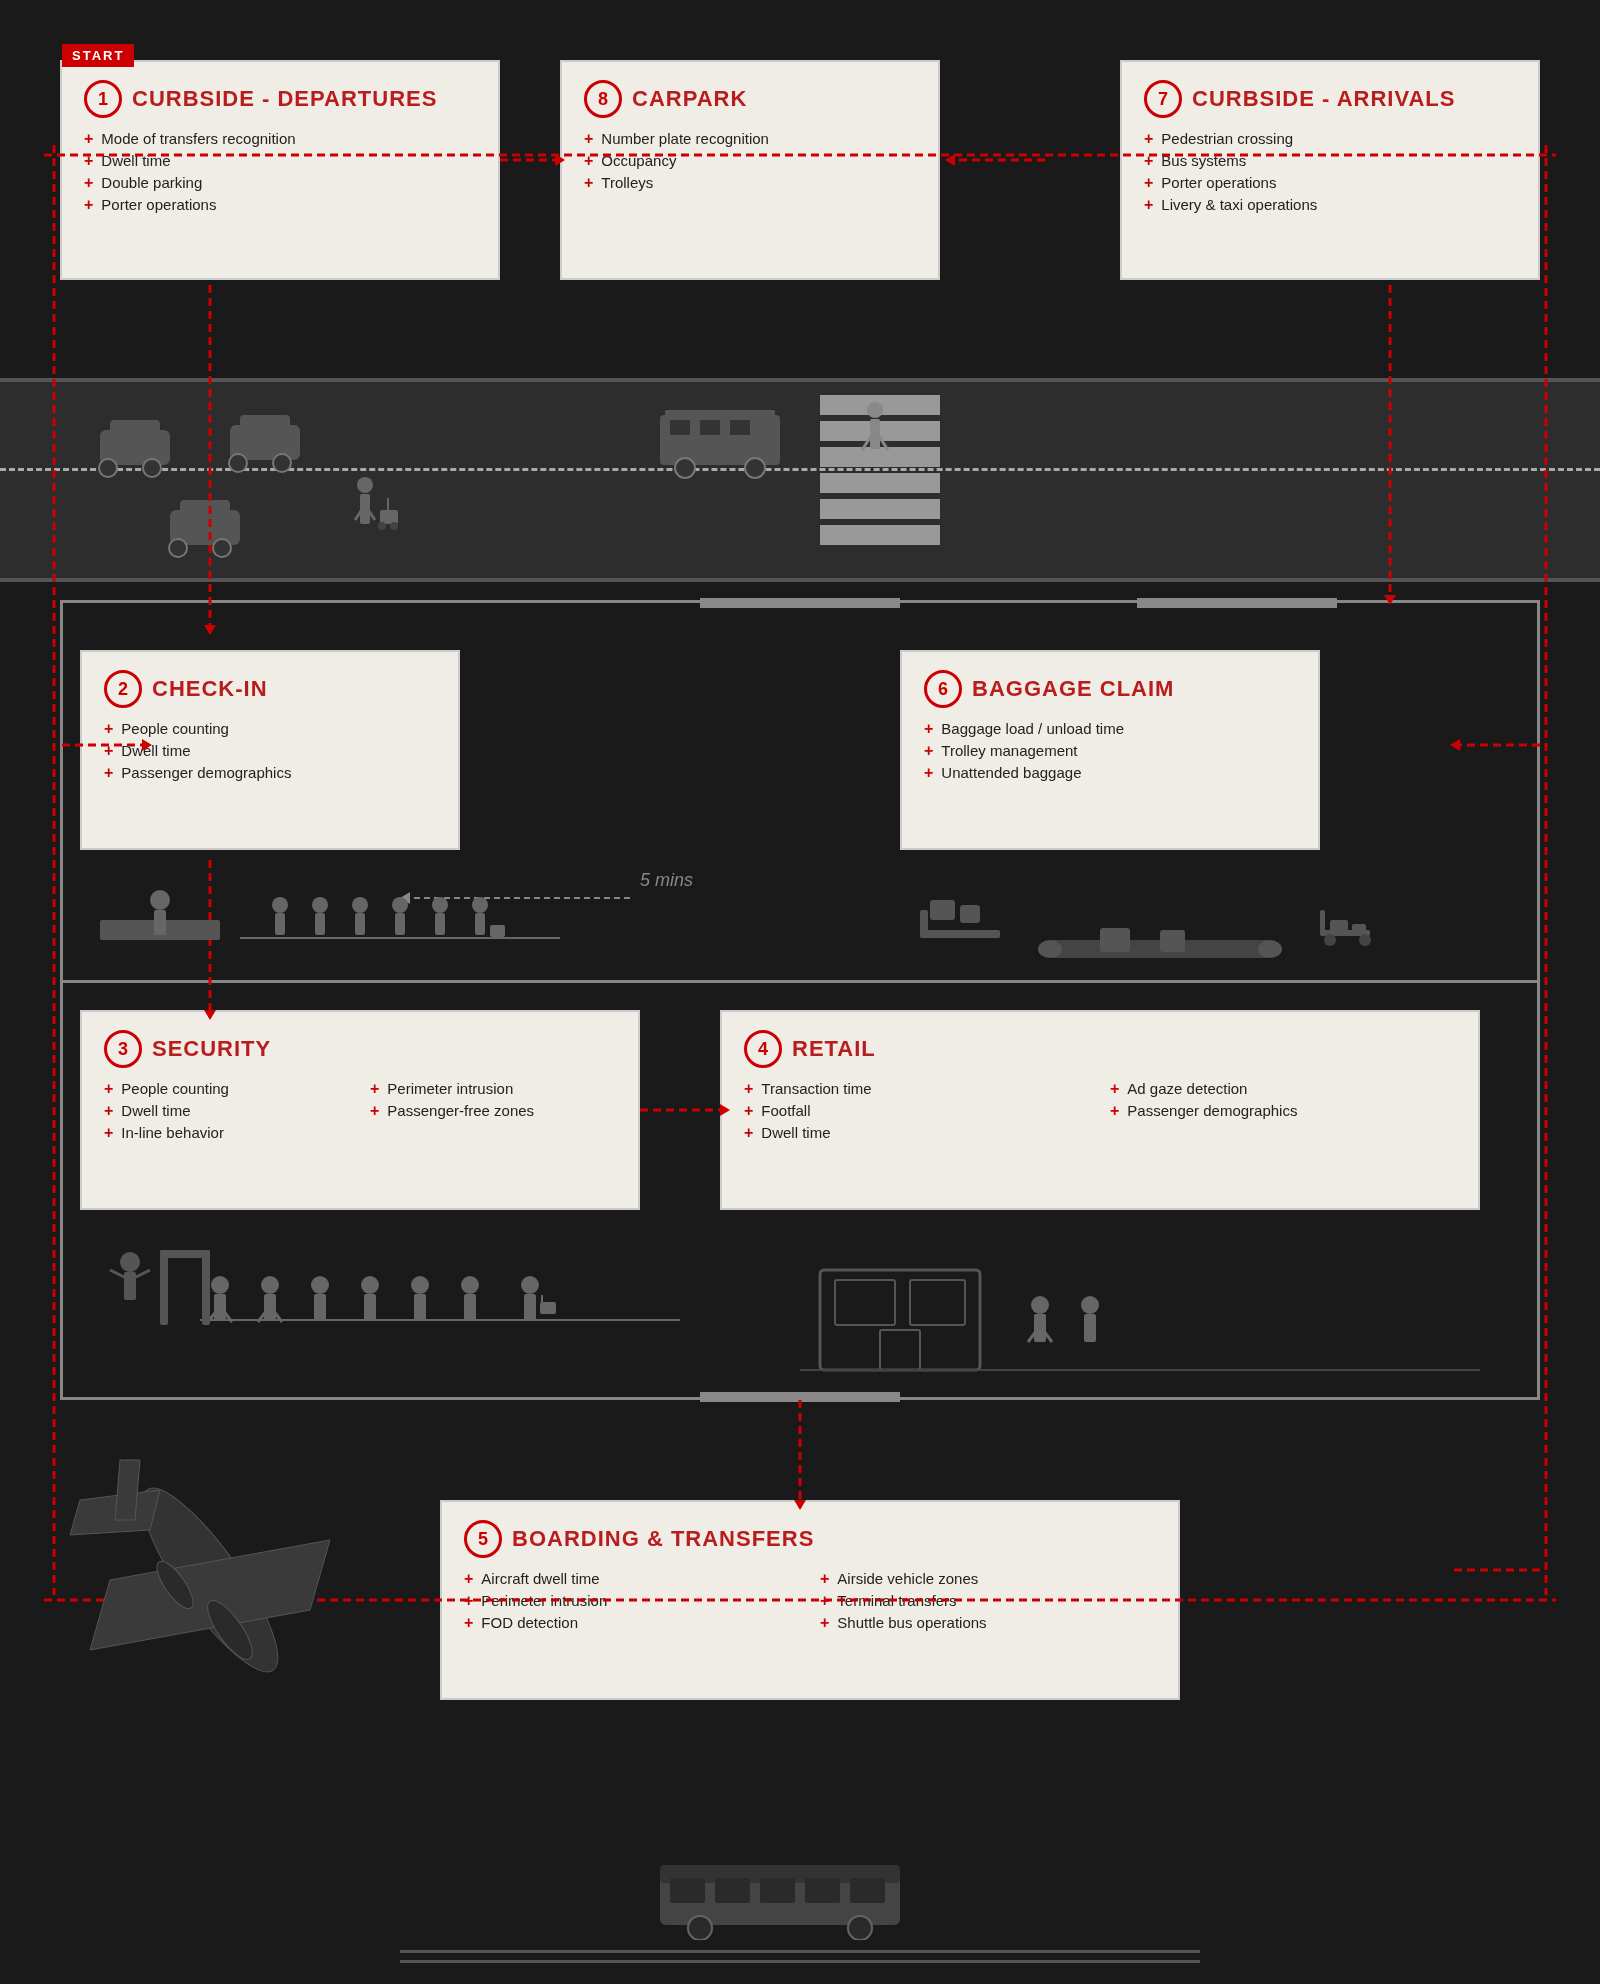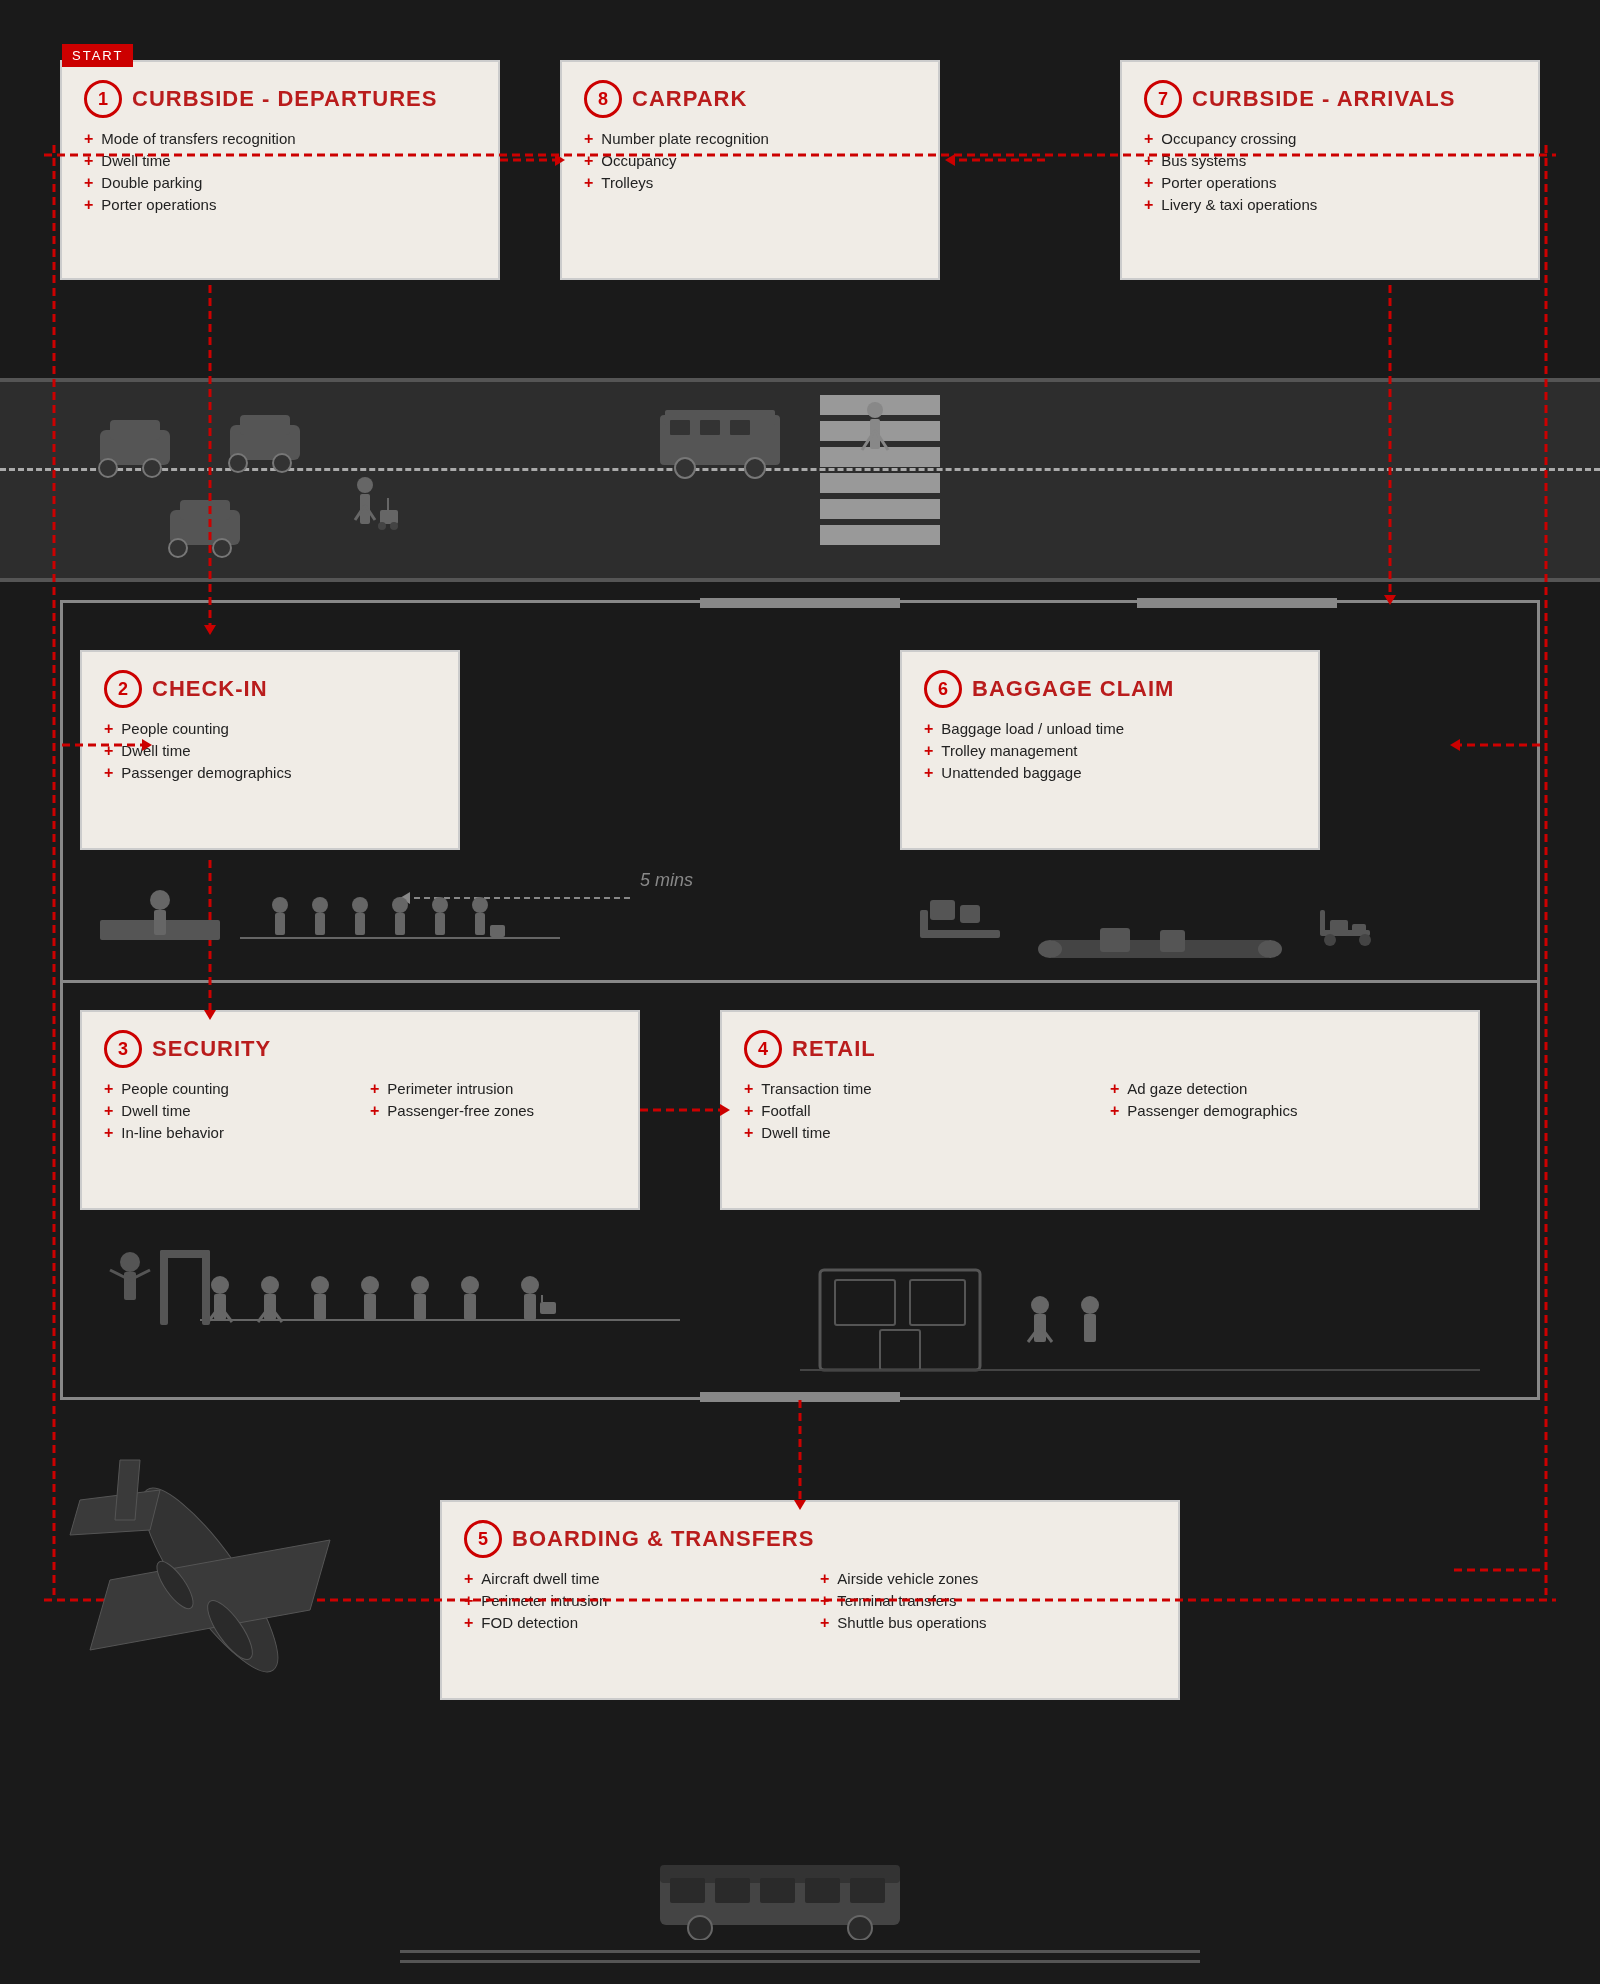--- a/index.html
+++ b/index.html
@@ -87,21 +87,21 @@
     .card-col {
       flex: 1;
     }
 
     
     .start-badge {
       position: absolute;
       background: #cc0000;
       color: white;
       font-size: 13px;
-      font-weight: normal;
+      font-weight: bold;
       padding: 4px 10px;
       letter-spacing: 2px;
     }
   </style>
 </head>
 <body>
 
 <div class="main-container">
 
   <div style="position:absolute; top:380px; left:0; right:0; height:200px; background:#2d2d2d;"></div>
@@ -233,21 +233,21 @@
   </div>
 
   <div class="info-card" style="top:60px; right:60px; width:420px; min-height:220px;">
     <div class="card-title-row">
       <div class="card-number">7</div>
       <span class="card-title">CURBSIDE - ARRIVALS</span>
     </div>
     <ul class="card-items">
     <li>
           <span class="plus-icon">+</span>
-          <span>Occupancy crossing</span>
+          <span>Pedestrian crossing</span>
         </li>
         <li>
           <span class="plus-icon">+</span>
           <span>Bus systems</span>
         </li>
         <li>
           <span class="plus-icon">+</span>
           <span>Porter operations</span>
         </li>
         <li>

